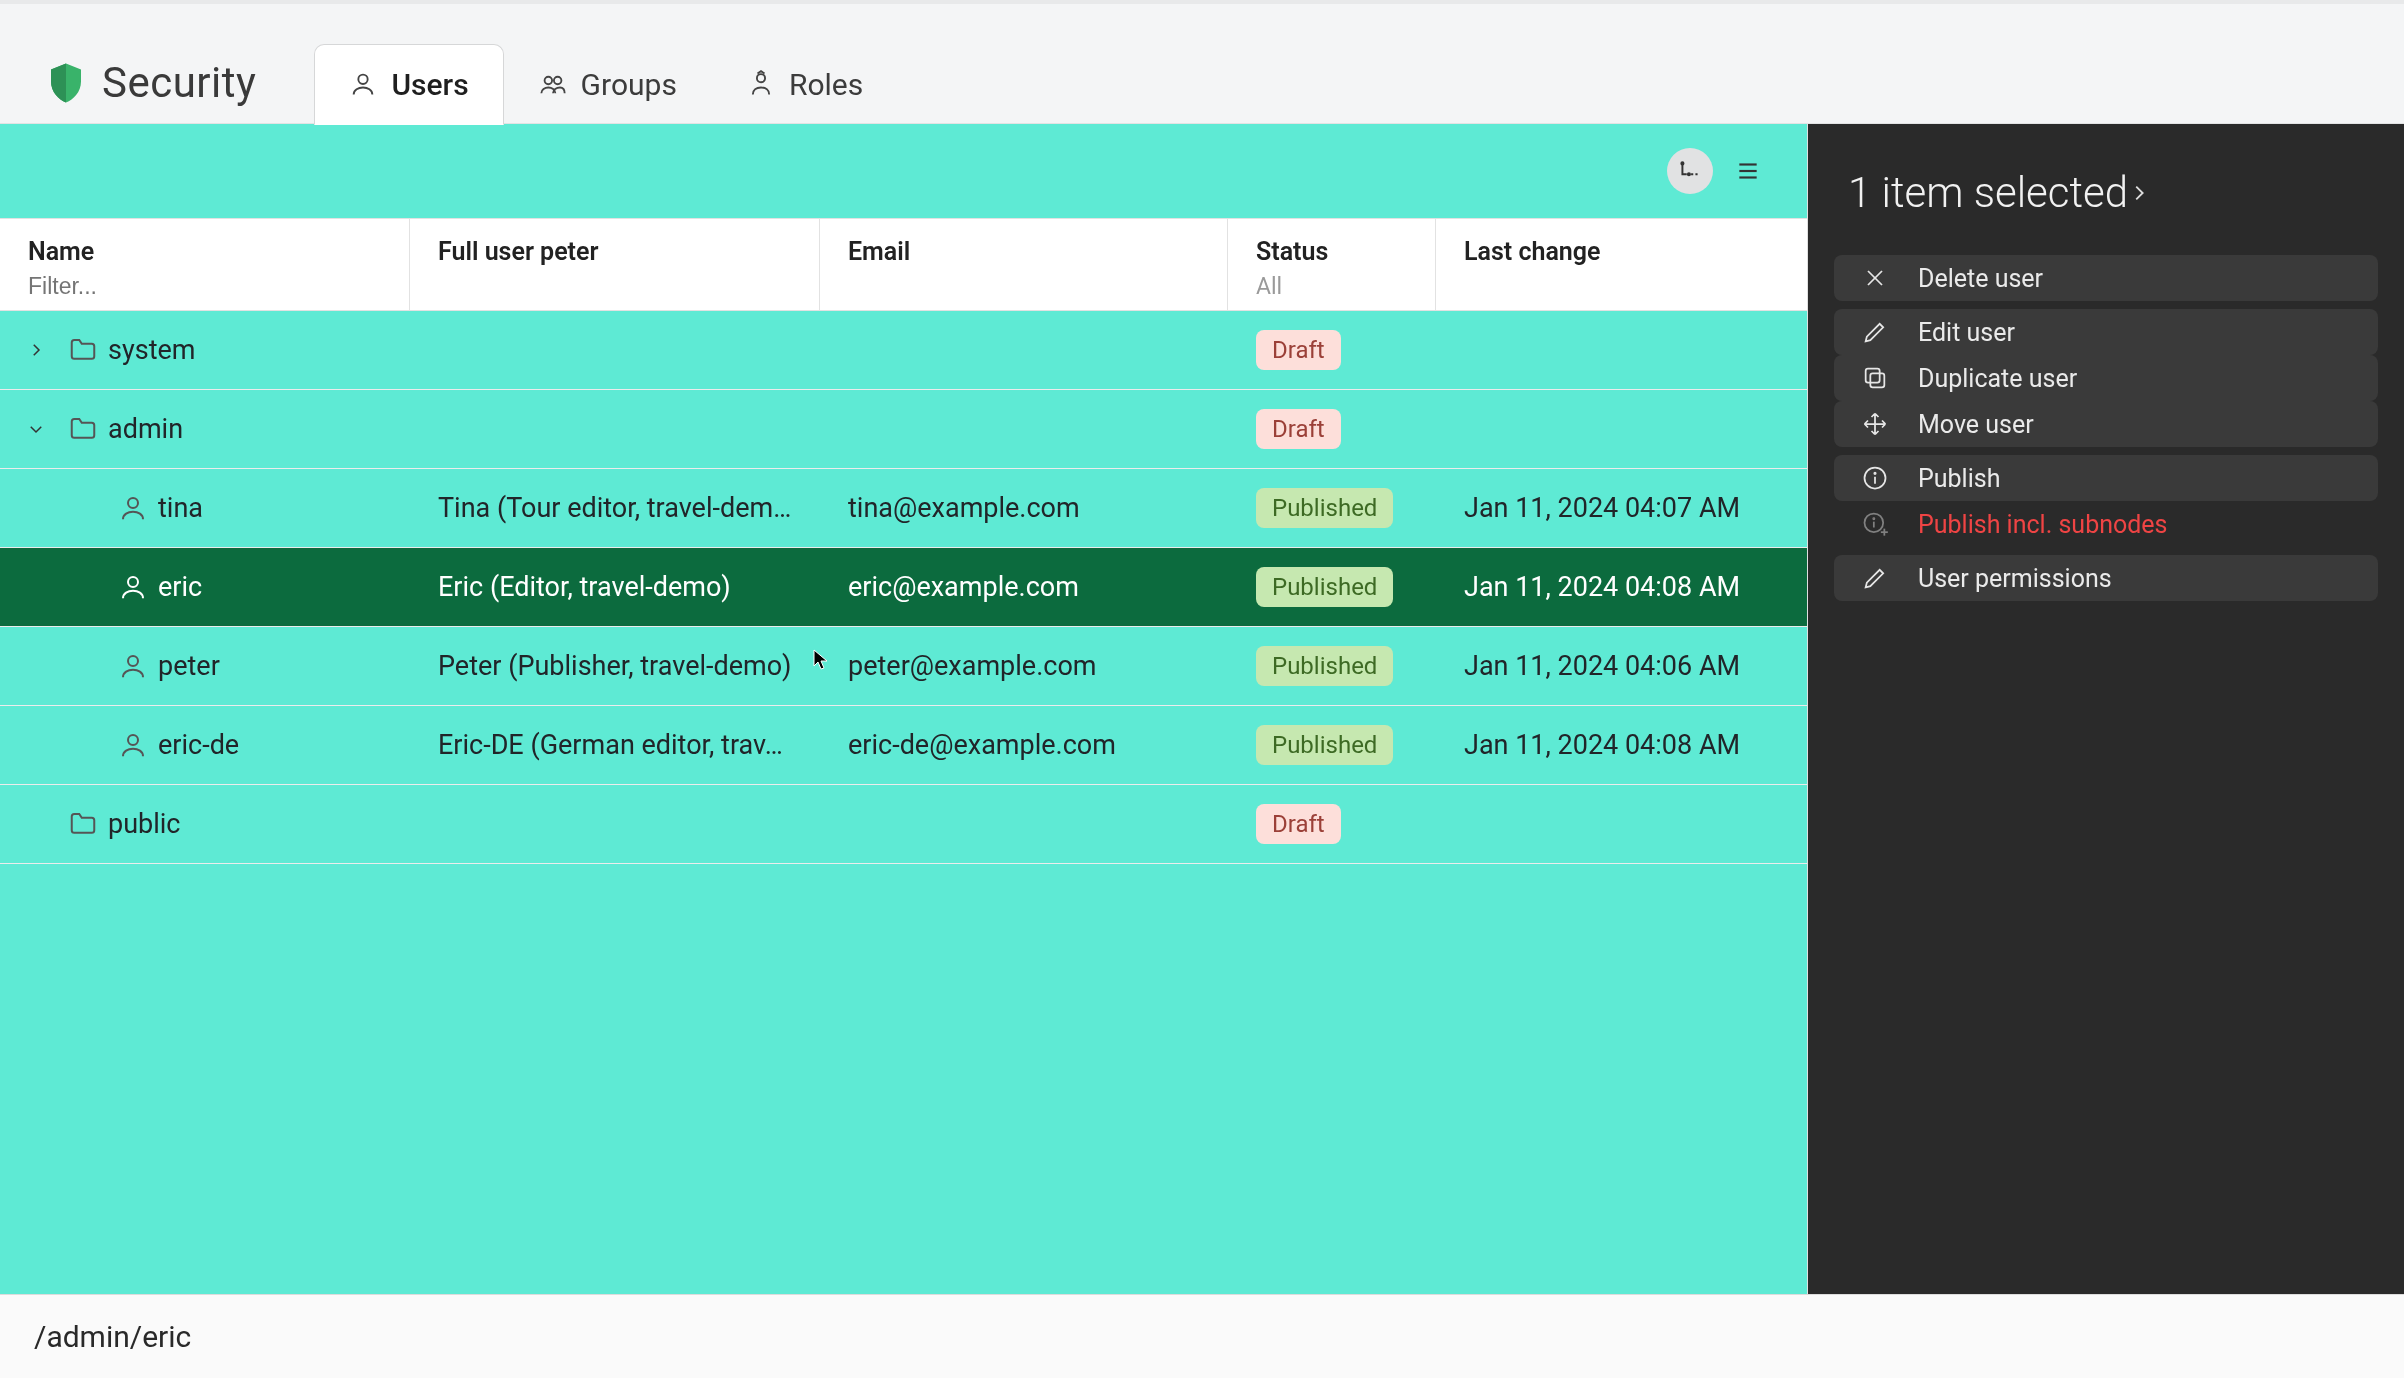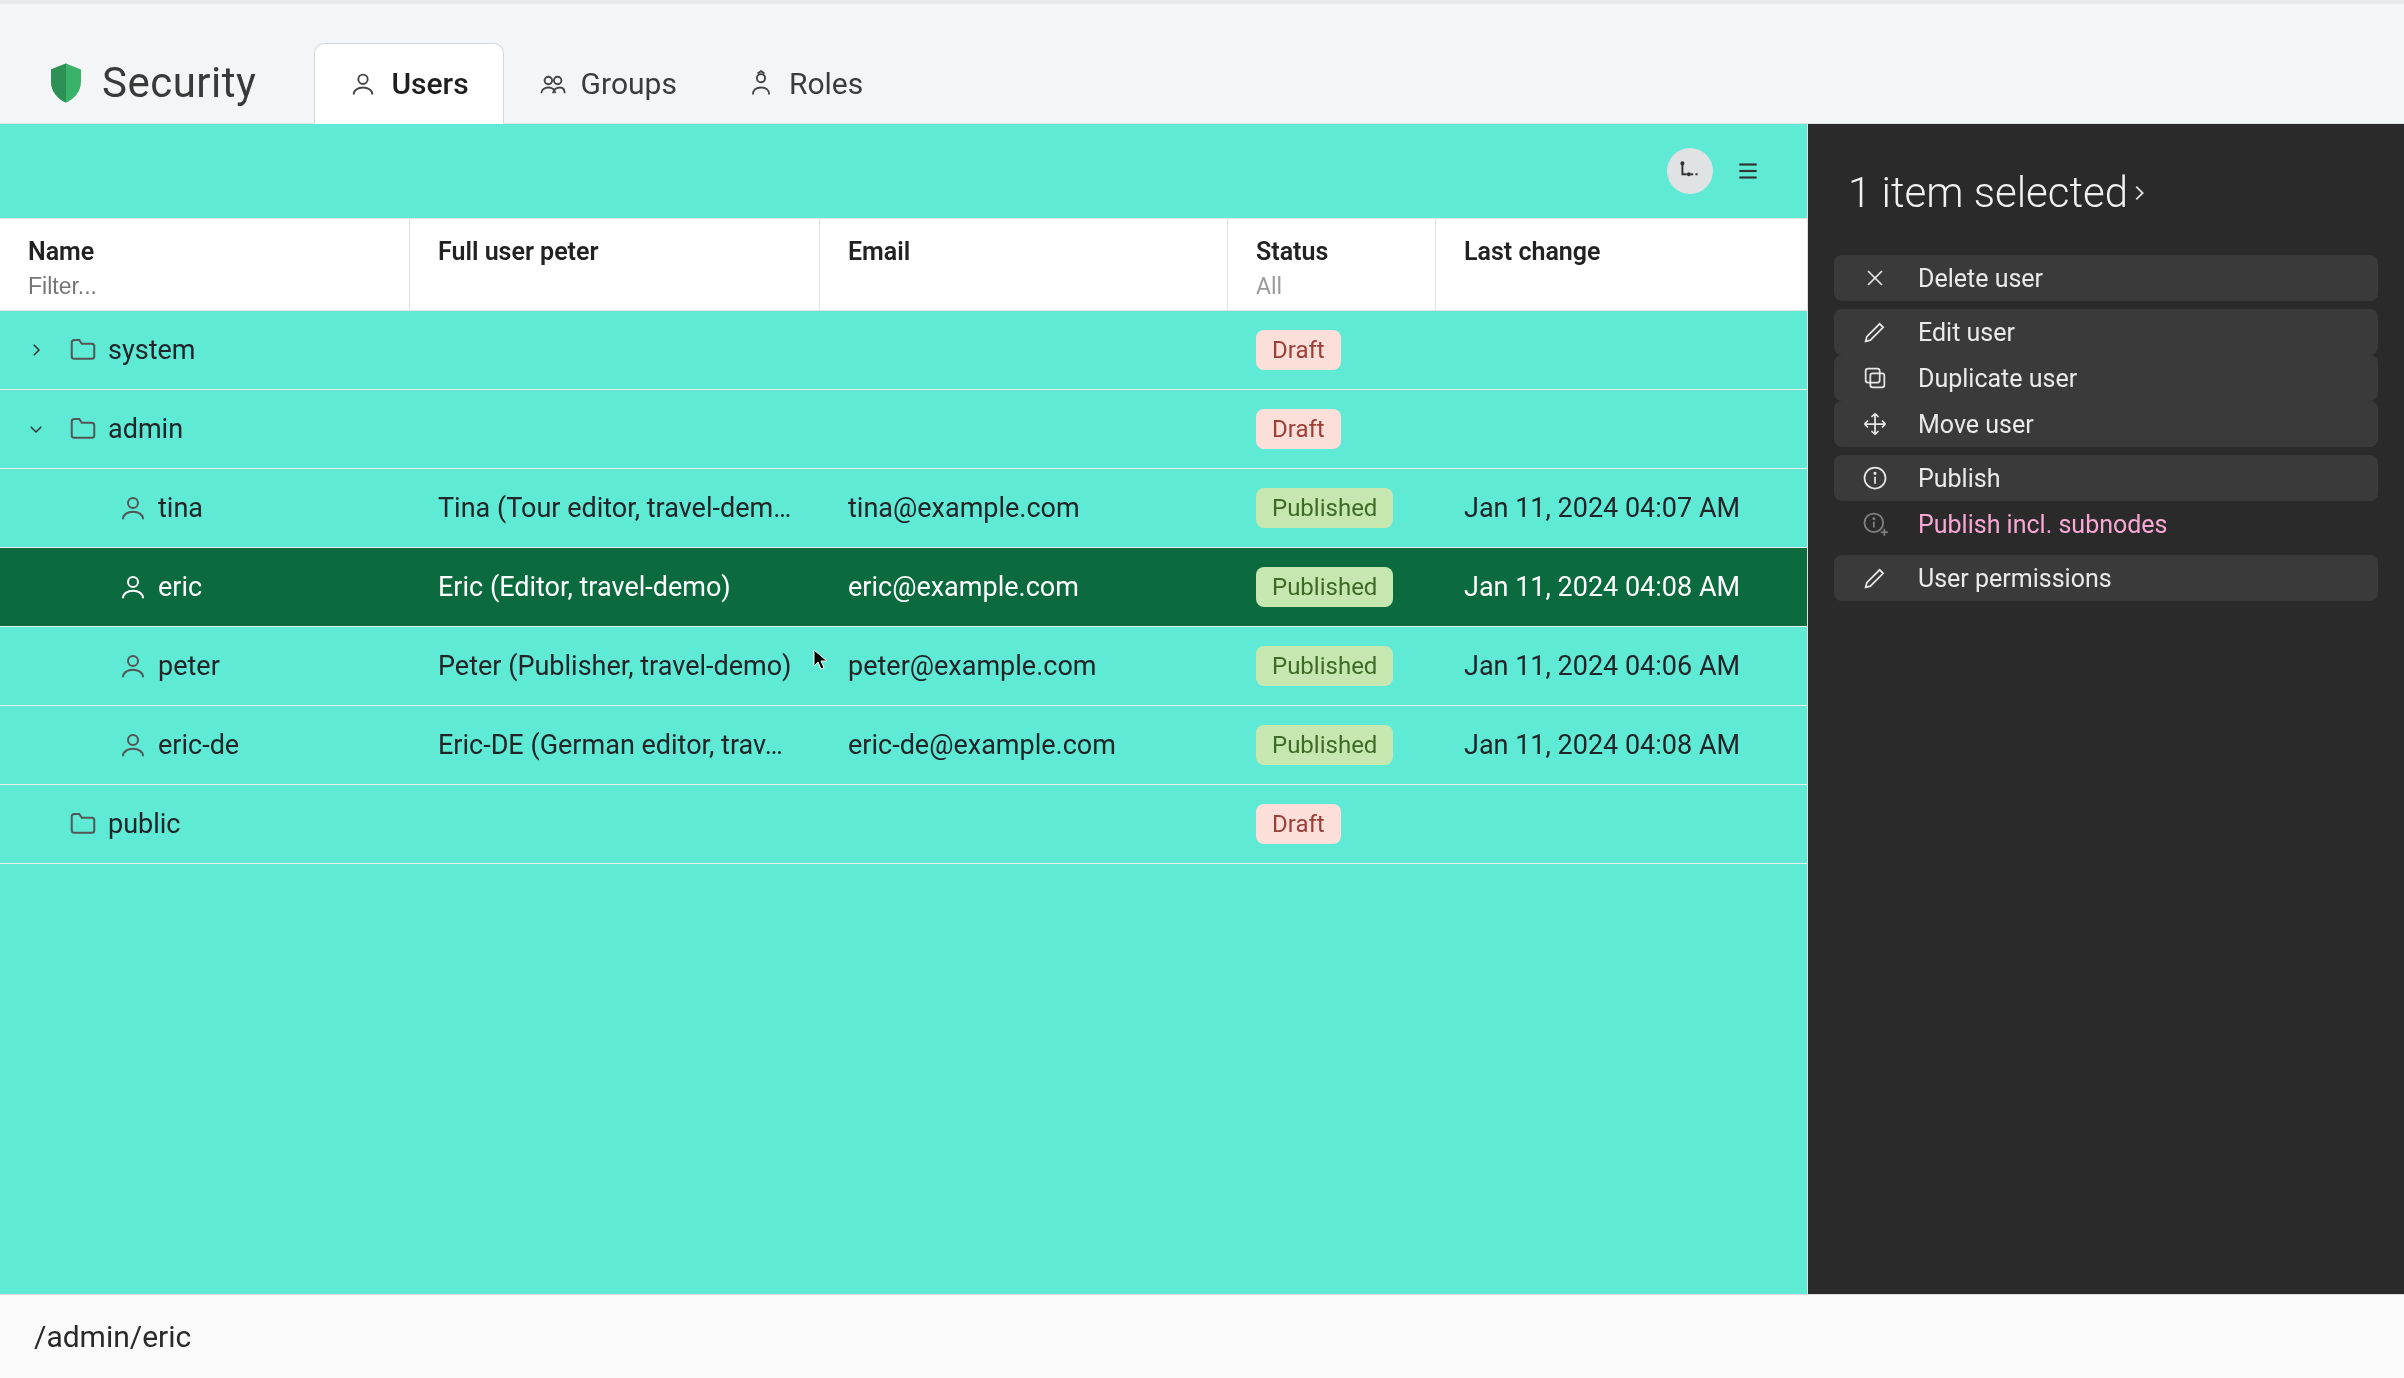--- a/index.html
+++ b/index.html
@@ -5,21 +5,21 @@
   * { box-sizing: border-box; margin: 0; padding: 0; }
   html, body { width: 2404px; height: 1378px; font-family: -apple-system, BlinkMacSystemFont, "Segoe UI", Roboto, Helvetica, Arial, sans-serif; background: #f4f5f6; color: #212529; }
   .topbar { height: 4px; background: #e8e9ea; }
   .header {
     display: flex; align-items: center; padding: 38px 44px 0 48px; height: 120px;
     background: #f4f5f6; border-bottom: 1px solid #e2e3e4;
   }
   .shield-wrap { display: flex; align-items: center; gap: 18px; }
   .shield-icon { width: 36px; height: 42px; }
   .page-title { font-size: 42px; font-weight: 400; color: #3a3a3a; letter-spacing: 0.5px;}
-  .tabs { display: flex; margin-left: 58px; gap: 0; align-items: center; height: 82px;}
+  .tabs { display: flex; margin-left: 58px; gap: 0; align-items: flex-end; height: 82px;}
   .tab {
     display: flex; align-items: center; gap: 14px; padding: 22px 34px; font-size: 30px; color: #3c3c3c;
     border: 1px solid transparent; border-radius: 10px 10px 0 0; cursor: pointer; position: relative; top: 1px;
   }
   .tab.active { background: #fff; border: 1px solid #d6d7d8; border-bottom: 1px solid #fff; color: #1f1f1f; font-weight: 500;}
   .tab .tab-icon { width: 28px; height: 28px; stroke: #444; }
   .content { display: flex; height: calc(100% - 4px - 120px - 84px); }
   .main { flex: 1 1 auto; background: #5eead4; display: flex; flex-direction: column; border-right: 1px solid #e0e0e0; min-width: 0;}
   .toolbar { display:flex; justify-content:flex-end; align-items:center; height: 94px; padding: 0 36px; gap:12px;}
   .tool-btn { width:46px; height:46px; display:flex; align-items:center; justify-content:center; border-radius:50%; cursor:pointer; }
@@ -58,21 +58,21 @@
   
   .side { width: 596px; background:#2a2a2a; color:#eaeaea; padding: 34px 26px; display:flex; flex-direction:column; gap: 16px;}
   .side-title-row { display:flex; align-items:center; padding: 10px 14px 22px 14px;}
   .side-title { font-size:42px; font-weight:300; color:#f1f1f1; }
   .chev { width:22px; height:22px; }
   .chev svg { width:22px; height:22px; stroke:#ddd; }
   .act {
     display:flex; align-items:center; gap:28px; background:#3a3a3a; border-radius:8px;
     padding: 8px 26px; font-size:25px; cursor:pointer;
   }
-  .act.disabled { color:#f9a8d4; cursor:default; background:transparent;}
+  .act.disabled { color:#ef4444; cursor:default; background:transparent;}
   .act-icon { width:30px; height:30px; display:flex; align-items:center; justify-content:center; }
   .act-icon svg { width:28px; height:28px; stroke:#e6e6e6; fill:none; stroke-width:1.5;}
   .act.disabled .act-icon svg { stroke:#808080; }
   .gap { height: 8px; }
   .footer {
     height: 84px; border-top:1px solid #dcdcdc; background:#fafafa;
     display:flex; align-items:center; padding: 0 34px; font-size:30px; color:#292929;
   }
   .cursor { position:absolute; width:24px; height:24px; pointer-events:none; }
   .cursor svg { width:24px; height:24px; }

